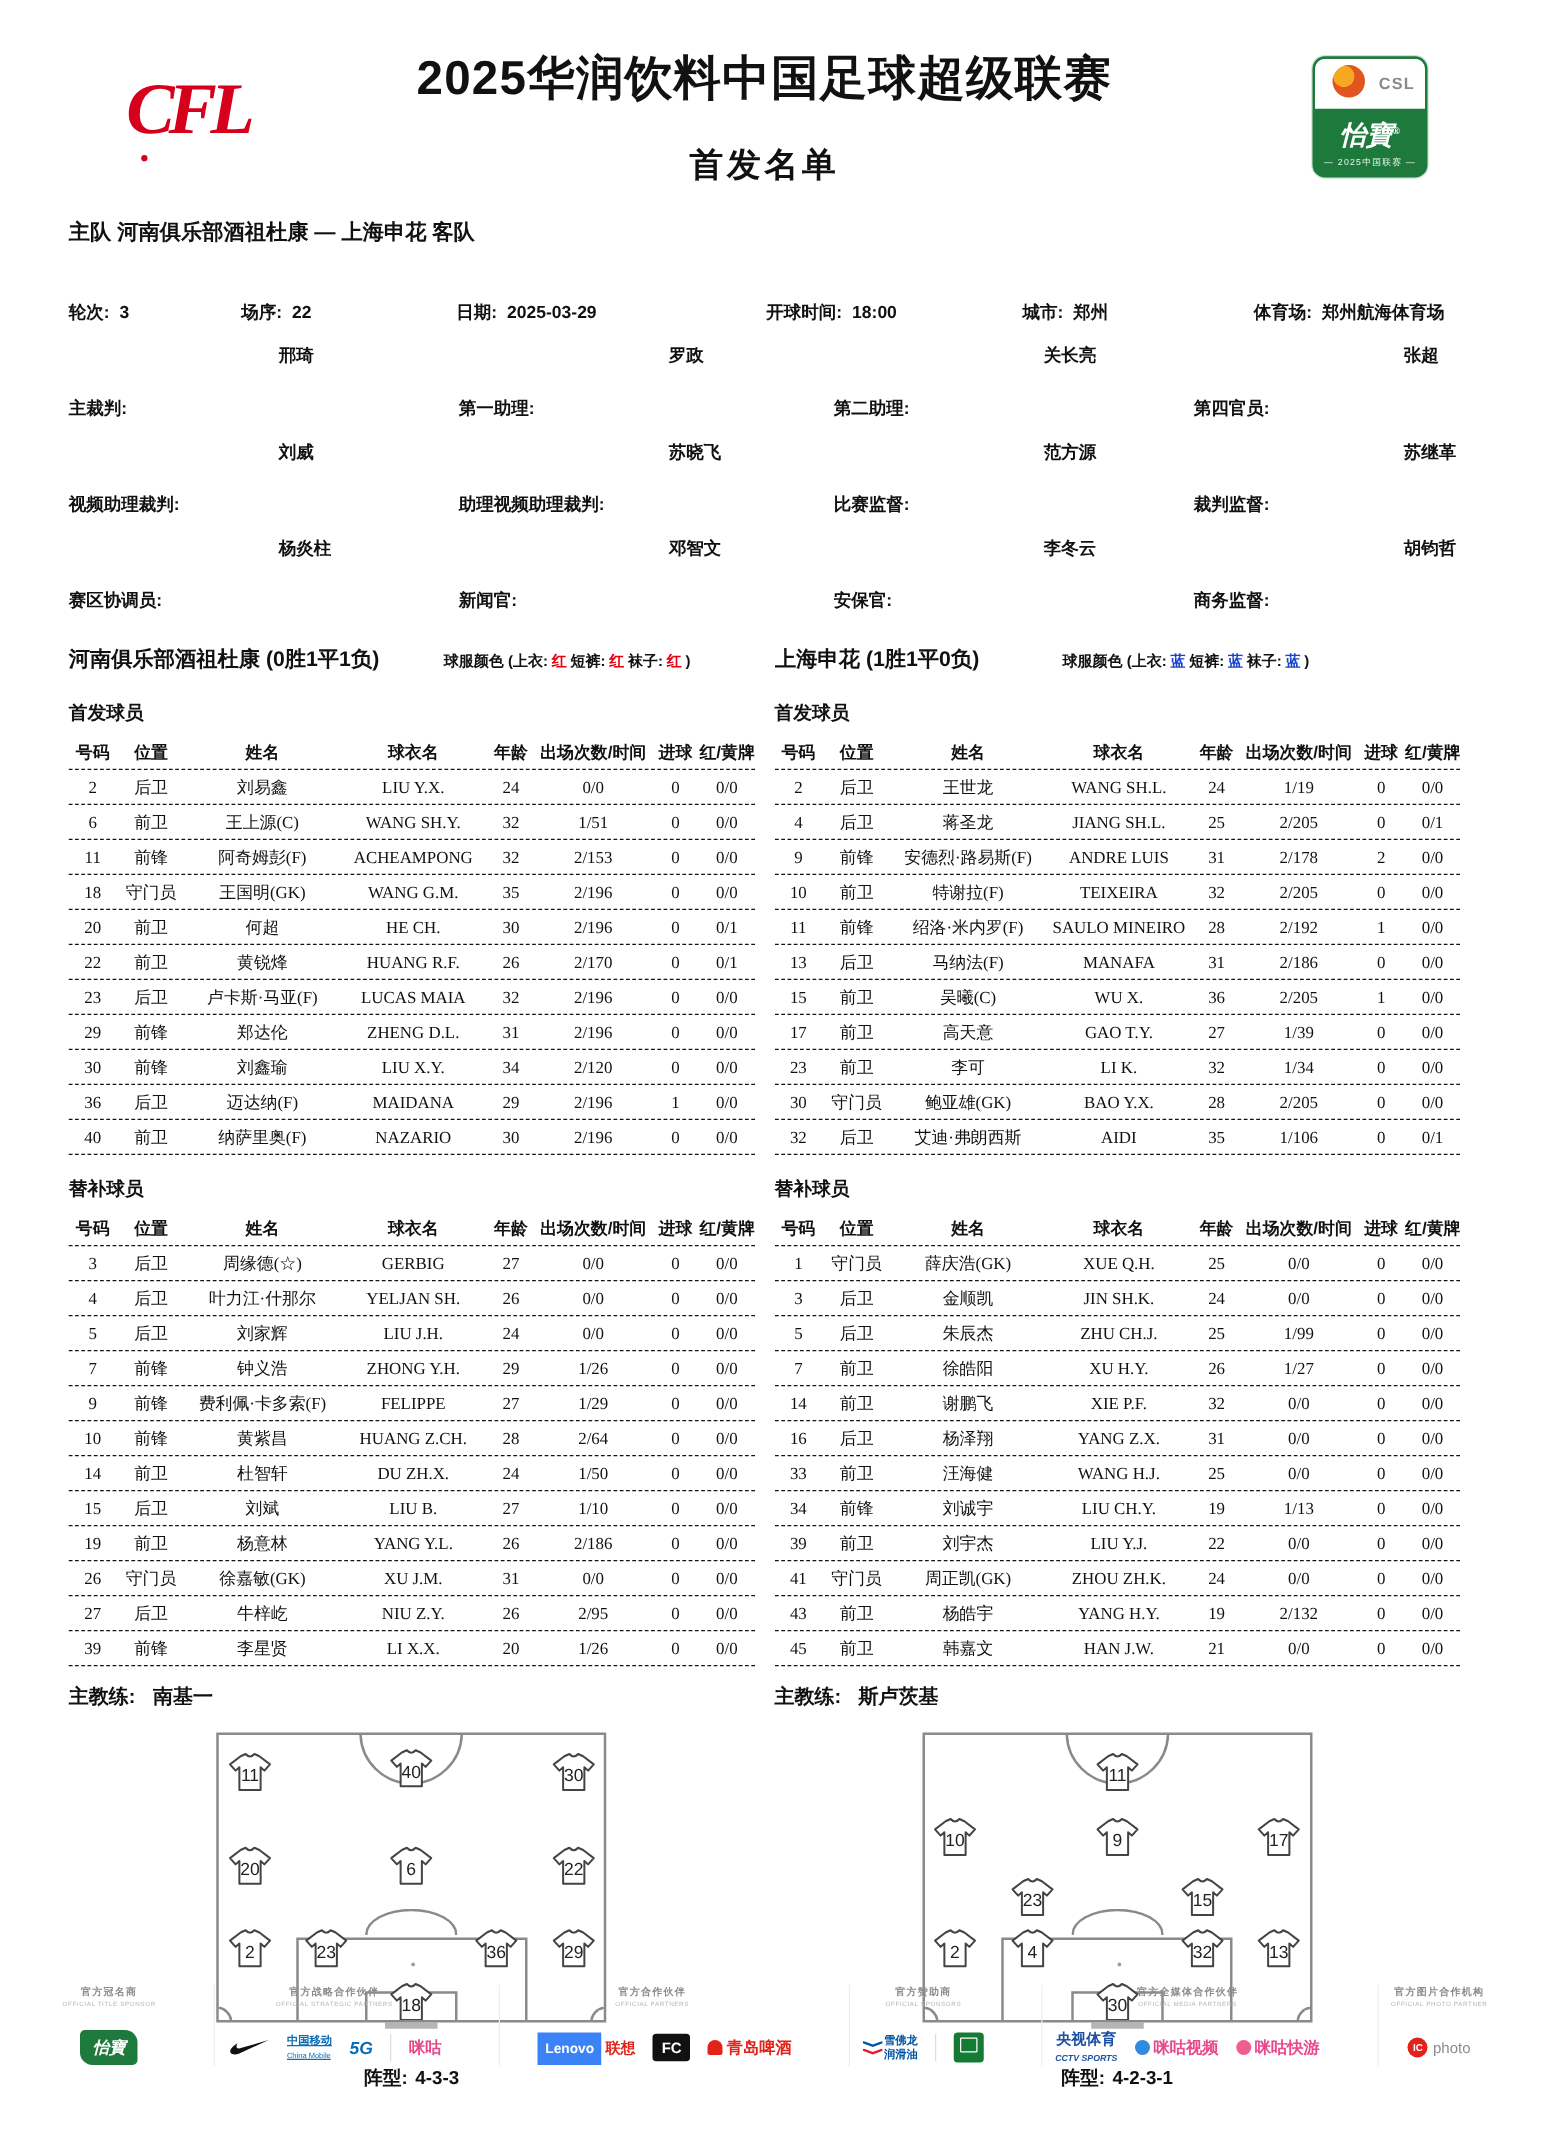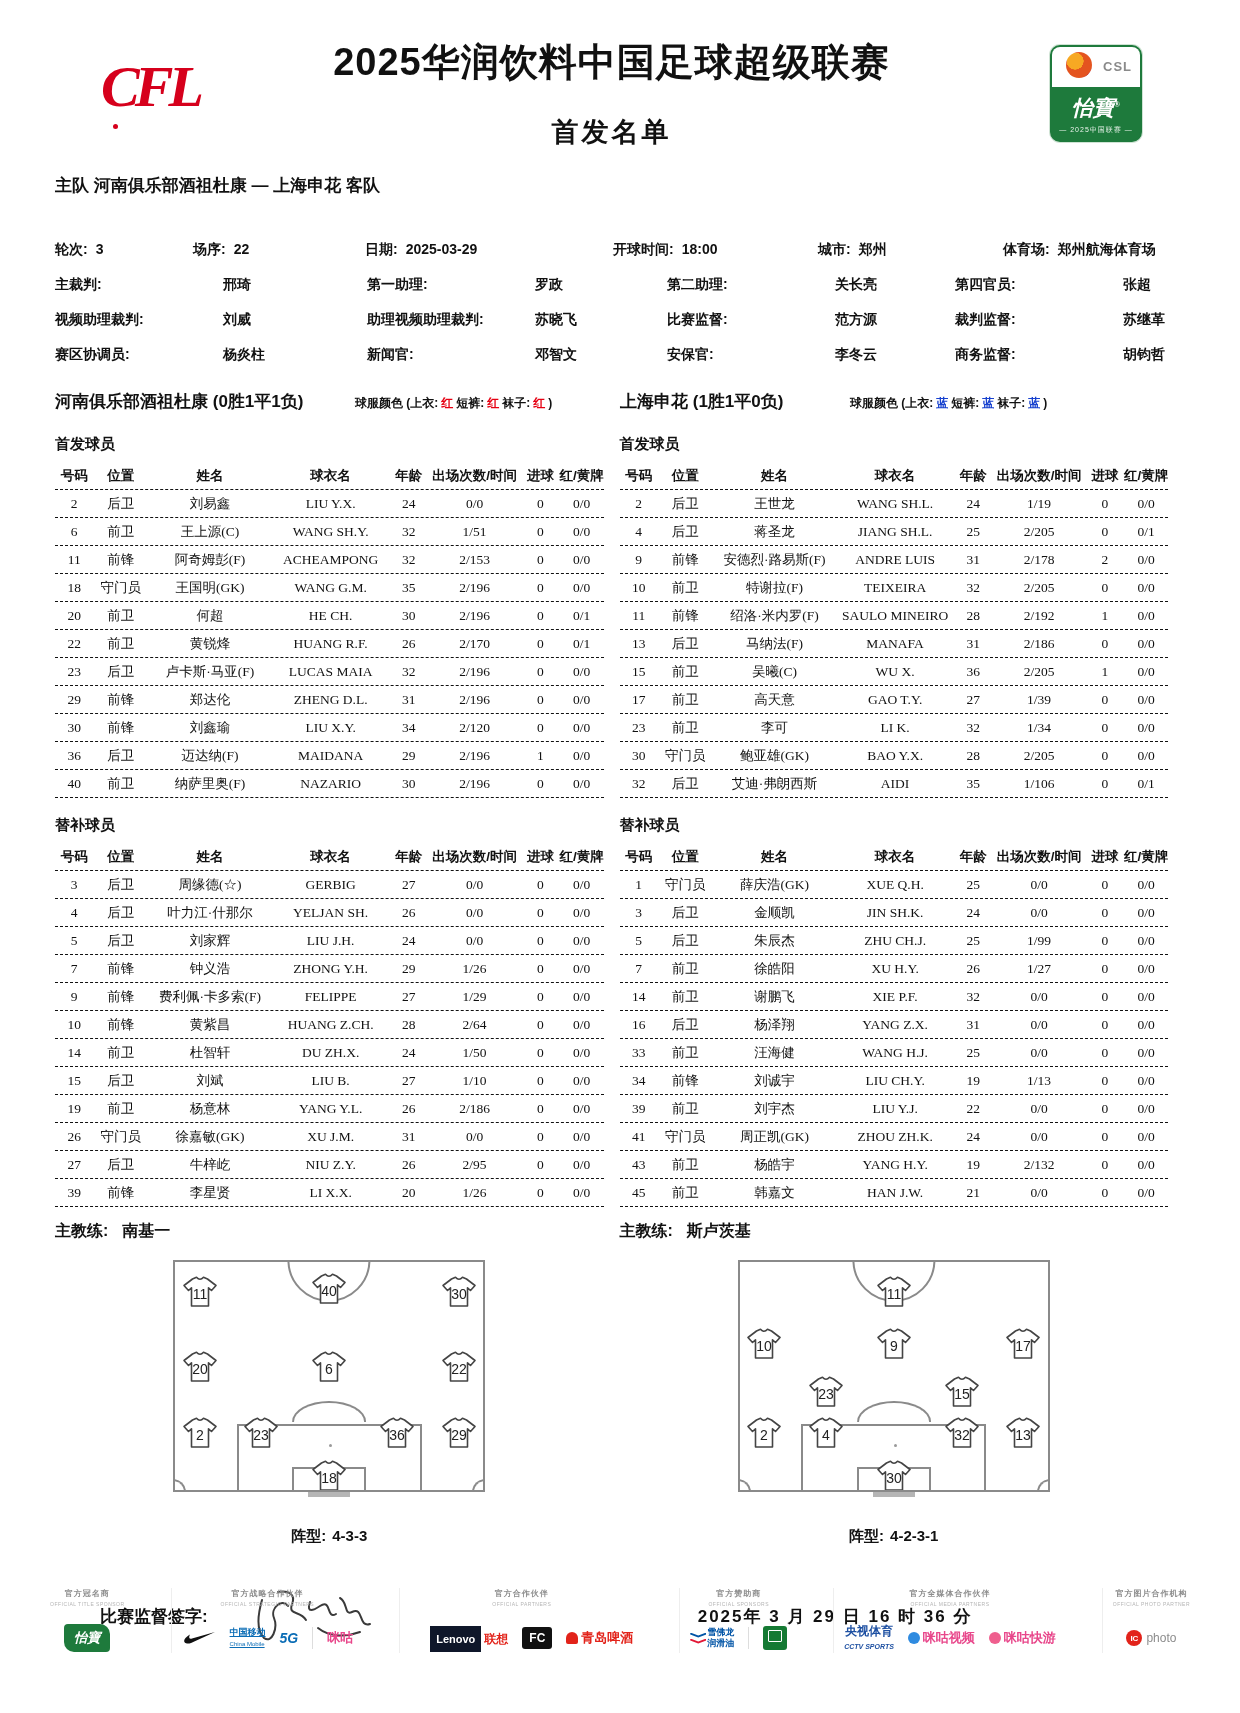--- a/index.html
+++ b/index.html
@@ -29,21 +29,21 @@
   .csl-reg { font-size:8px; vertical-align:super; font-style:normal;}
   .csl-bot { color:#eaf4ec; text-align:center; font-size:7px; padding-bottom:5px; letter-spacing:1px;}
 
   
   .fixture { font-size:17px; font-weight:bold; margin-top:16px; }
   .irow { display:grid; margin-top:17px; font-size:14px; }
   .irow-1 { grid-template-columns:138px 172px 248px 205px 185px auto; font-weight:bold;margin-top:44px; }
   .irow-o { grid-template-columns:312px 300px 288px auto; }
   .pair { display:flex; }
   .irow-1 .pair .lbl { margin-right:8px; }
-  .irow-o .pair .lbl { width:168px; font-weight:bold; }
+  .irow-o .pair .lbl { width:168px; font-weight:bold;margin-top:42px; }
   .irow-o .pair .val { font-weight:bold; }
   .irow-1 .pair .val { font-weight:bold; }
 
   
   .teamsbar { display:grid; grid-template-columns:300px 265px 230px auto; margin-top:26px; align-items:baseline; }
   .tname { font-size:17px; font-weight:bold; }
   .kit { font-size:12px; font-weight:bold; white-space:nowrap; }
   .kit span { margin-right:3px; }
   .kc-red { color:#e60012; }
   .kc-blue { color:#1741cf; }
@@ -98,21 +98,21 @@
   .fcap-en { font-size:5px; color:#b5b5b5; margin-top:2px; letter-spacing:.5px;}
   .flogos { display:flex; align-items:center; justify-content:center; gap:14px; margin-top:16px; min-height:30px;}
   .logo-sep { width:1px; height:22px; background:#ddd; }
   .yibao { background:#1e7a3c; color:#fff; font-style:italic; font-weight:bold;
     font-size:13px; padding:5px 10px; border-radius:4px 10px 4px 10px; font-family:"Liberation Serif",serif;}
   .nike svg { display:block; }
   .cm { font-size:9px; color:#0a6cb5; font-weight:bold; text-align:left; line-height:1.2;text-decoration:underline;}
   .cm-en { font-size:6px; color:#0a6cb5; font-weight:normal;}
   .fiveg { color:#0a6cb5; font-weight:bold; font-size:14px; font-style:italic;}
   .migu { color:#e8478b; font-weight:bold; font-size:13px; }
-  .lenovo { background:#0f172a; color:#fff; font-weight:bold; font-size:11px; padding:7px 6px;margin-left:20px;}
+  .lenovo { background:#3b82f6; color:#fff; font-weight:bold; font-size:11px; padding:7px 6px;margin-left:20px;}
   .lenovo-cn { color:#e2231a; font-weight:bold; font-size:12px; margin-left:3px;}
   .eafc { background:#111; color:#fff; font-weight:bold; font-size:12px; padding:4px 7px; border-radius:3px;}
   .tsingtao { color:#e2231a; font-weight:bold; font-size:13px; }
   .tsing-cap { display:inline-block; width:12px; height:12px; background:#e2231a; border-radius:50% 50% 2px 2px; margin-right:3px; vertical-align:-2px;}
   .chevron { display:flex; align-items:center; gap:1px;}
   .chev-marks span { display:block; width:16px; height:5px; clip-path:polygon(0 0,50% 60%,100% 0,100% 40%,50% 100%,0 40%);}
   .chev-b { background:#0054a6; } .chev-r { background:#e21836; margin-top:1px;}
   .chev-txt { color:#0054a6; font-weight:bold; font-size:9px; line-height:1.2; text-align:left;}
   .greenseal { width:24px; height:24px; background:#157a33; border-radius:3px; position:relative;}
   .greenseal::after { content:""; position:absolute; inset:4px 5px 8px 5px; border:1.5px solid #fff; border-radius:1px;}

